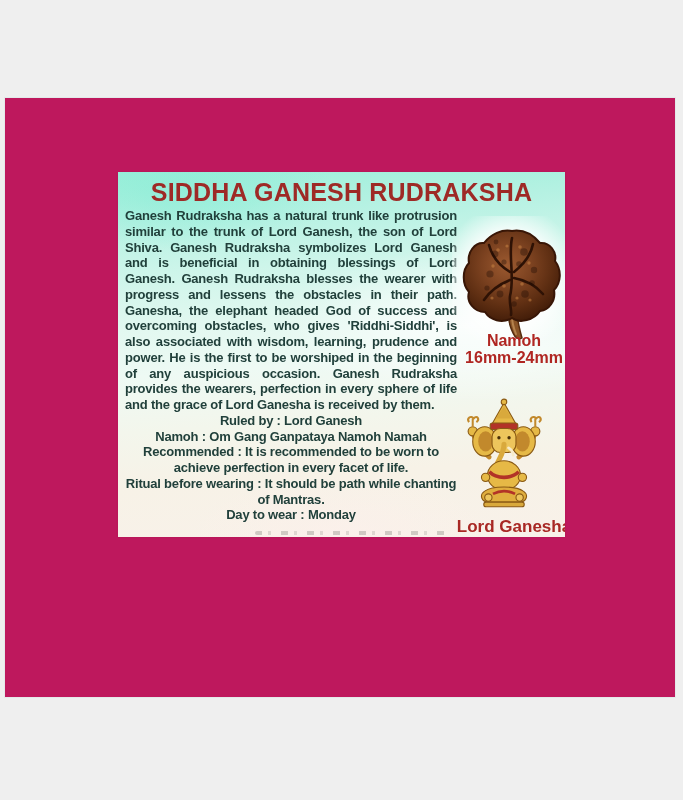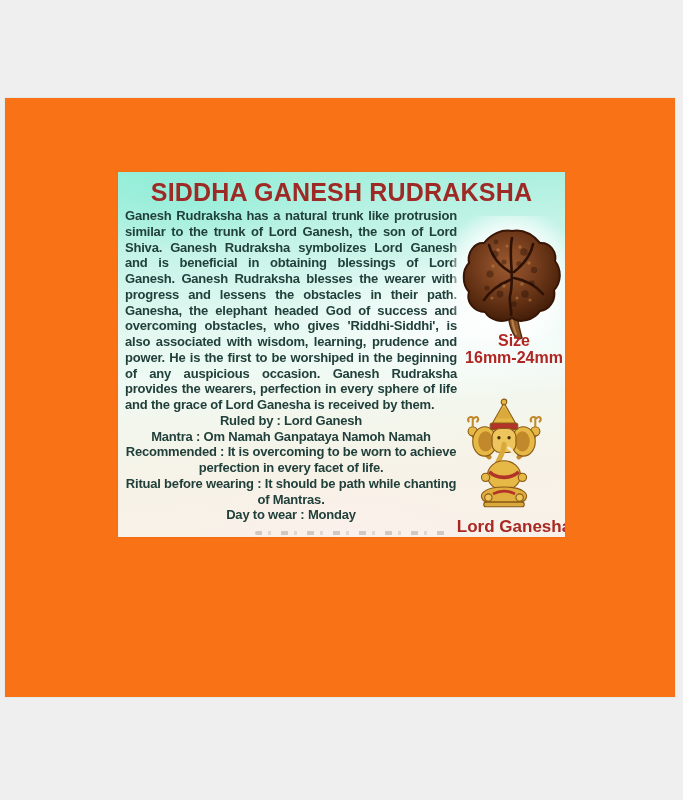--- a/index.html
+++ b/index.html
@@ -7,21 +7,21 @@
   body {
     position:relative;
     width:683px; height:800px;
     background:#efefef;
     font-family:"Liberation Sans", sans-serif;
     overflow:hidden;
   }
   .frame {
     position:absolute; left:4px; top:97px;
     width:672px; height:601px;
-    background:#f97316;
+    background:#be185d;
     border:1px solid #e4e9e9;
   }
   .card {
     position:absolute; left:113px; top:74px;
     width:447px; height:365px;
     overflow:hidden;
     background:
       linear-gradient(176deg,
         #9defda 0%, #b4f1e2 12%, #cdf5ea 26%, #e2f8f0 40%,
         #eefaf4 52%, #f3f6ec 66%, #f7f2e7 80%, #f8f1e9 100%);
@@ -82,22 +82,22 @@
 <body>
 
 <div class="frame">
   <div class="card">
 
     <div class="card-title">SIDDHA GANESH RUDRAKSHA</div>
 
     <div class="text-col">
       <div class="para">Ganesh Rudraksha has a natural trunk like protrusion similar to the trunk of Lord Ganesh, the son of Lord Shiva. Ganesh Rudraksha symbolizes Lord Ganesh and is beneficial in obtaining blessings of Lord Ganesh. Ganesh Rudraksha blesses the wearer with progress and lessens the obstacles in their path. Ganesha, the elephant headed God of success and overcoming obstacles, who gives 'Riddhi-Siddhi', is also associated with wisdom, learning, prudence and power. He is the first to be worshiped in the beginning of any auspicious occasion. Ganesh Rudraksha provides the wearers, perfection in every sphere of life and the grace of Lord Ganesha is received by them.</div>
       <div class="info-line">Ruled by : Lord Ganesh</div>
-      <div class="info-line">Mantra : Om Namah Ganpataya Namoh Namah</div>
-      <div class="info-line">Recommended : It is overcoming to be worn to achieve perfection in every facet of life.</div>
+      <div class="info-line">Namoh : Om Gang Ganpataya Namoh Namah</div>
+      <div class="info-line">Recommended : It is recommended to be worn to achieve perfection in every facet of life.</div>
       <div class="info-line">Ritual before wearing : It should be path while chanting of Mantras.</div>
       <div class="info-line">Day to wear : Monday</div>
     </div>
 
     <div class="bead-backdrop"></div>
 
     <svg class="bead-svg" viewBox="0 0 100 114" xmlns="http://www.w3.org/2000/svg">
       <defs>
         <radialGradient id="beadGrad" cx="45%" cy="38%" r="65%">
           <stop offset="0%" stop-color="#9c5a30"></stop>
@@ -144,21 +144,21 @@
         <circle cx="42" cy="58" r="1.8"></circle>
           <circle cx="60" cy="56" r="1.8"></circle>
         <circle cx="68" cy="72" r="1.6"></circle>
           <circle cx="30" cy="70" r="1.6"></circle>
         <circle cx="45" cy="18" r="1.6"></circle>
           <circle cx="55" cy="70" r="1.6"></circle>
       </g>
     </svg>
 
     <div class="size-block">
-      <div>Size</div>
+      <div>Namoh</div>
       <div>16mm-24mm</div>
     </div>
 
     <svg class="ganesha-svg" viewBox="0 0 100 130" xmlns="http://www.w3.org/2000/svg">
       <g stroke="#8a5a14" stroke-width="1.2">
 
         <path d="M34,64 C26,58 20,50 17,40" fill="none" stroke="#c2892c" stroke-width="5" stroke-linecap="round"></path>
         <circle cx="16" cy="36" r="5" fill="#e6b946"></circle>
         <path d="M16,31 L16,22 M12,26 C9,22 14,18 17,22 C21,18 24,23 20,26" fill="none" stroke="#c2892c" stroke-width="2.2"></path>
 

